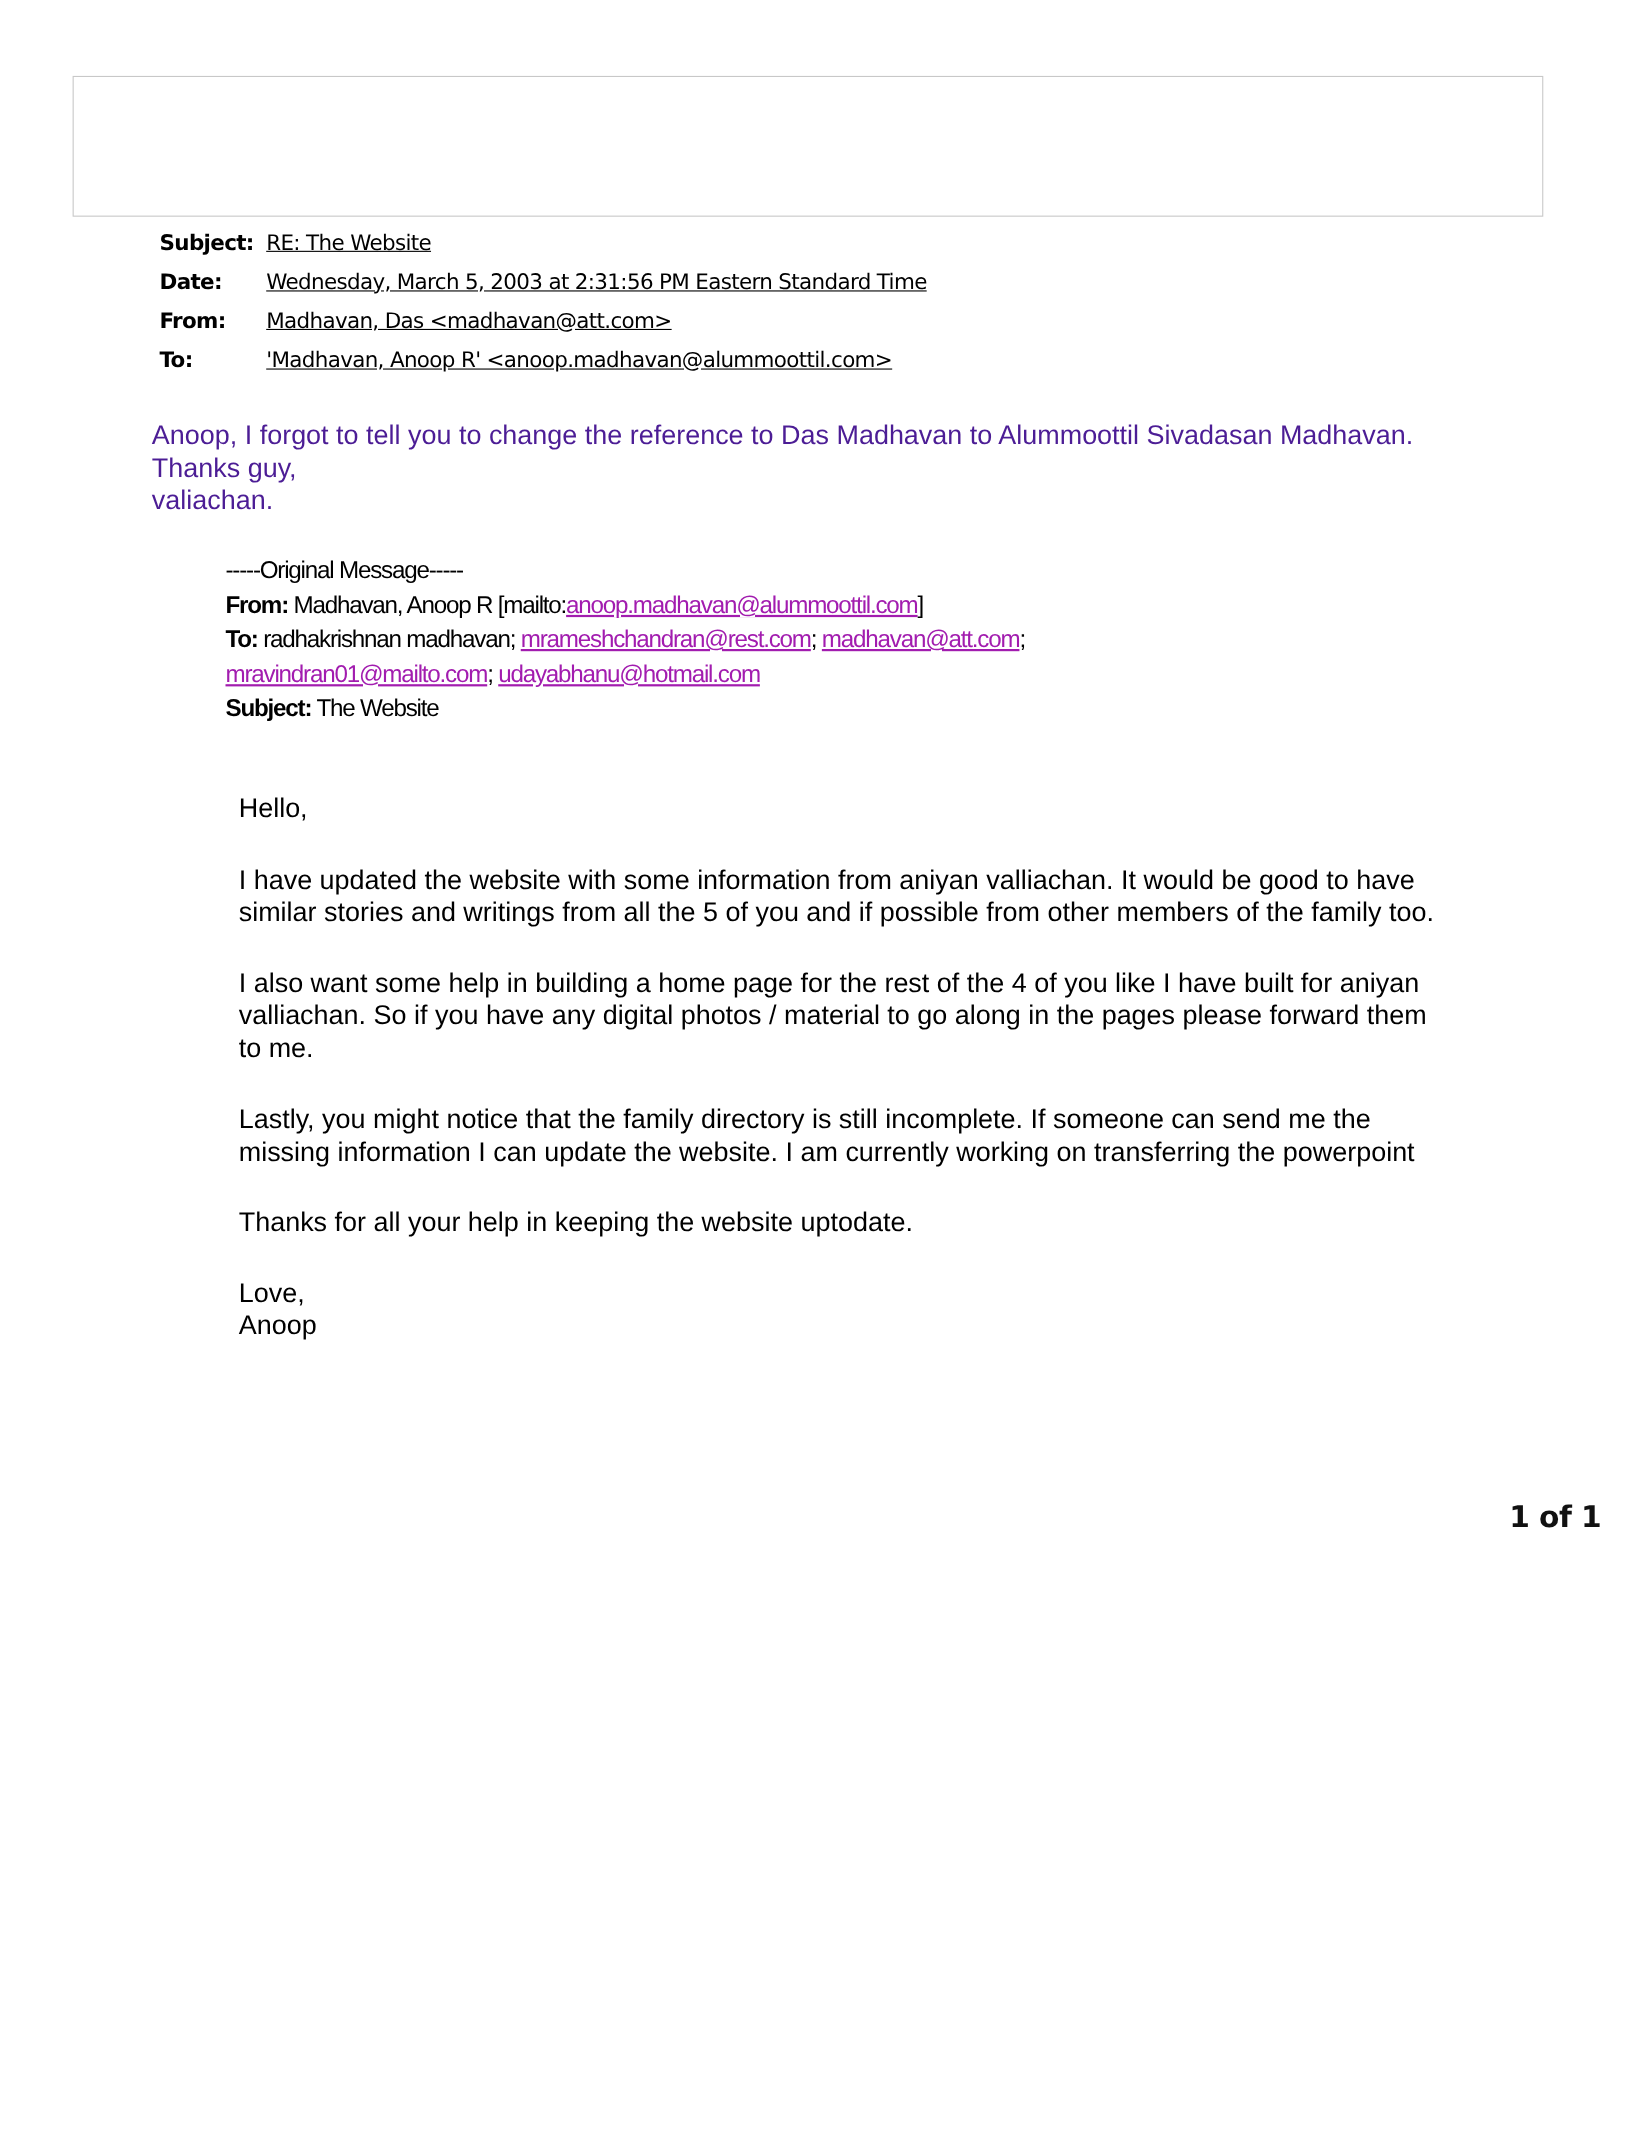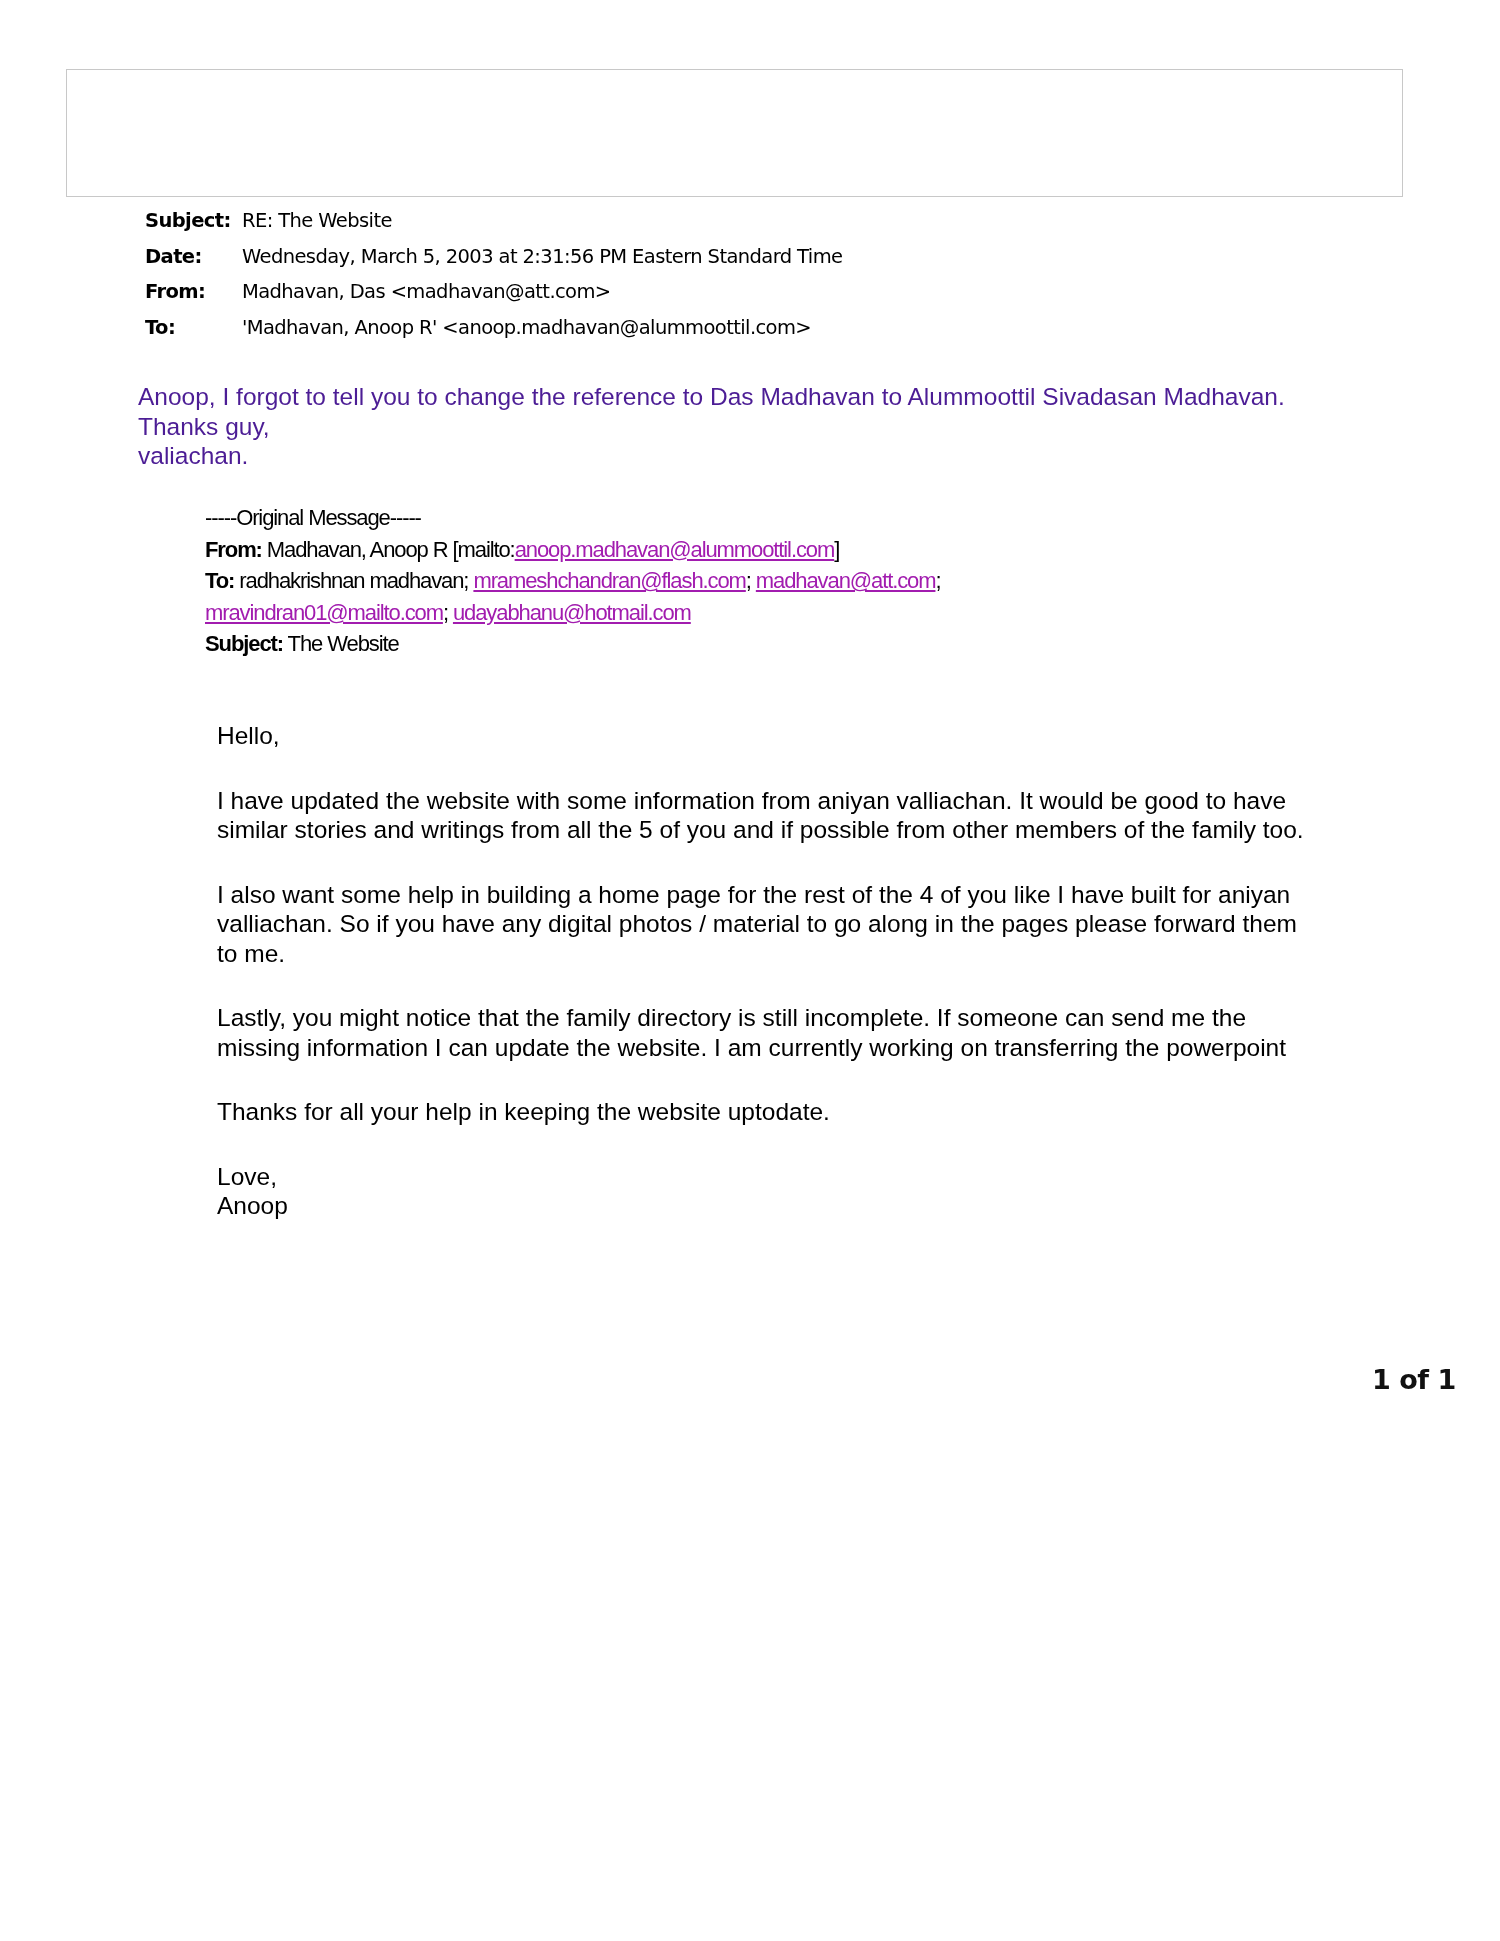--- a/index.html
+++ b/index.html
@@ -36,20 +36,21 @@
       line-height: 30px;
       white-space: nowrap;
     }
     .header-label {
       display: inline-block;
       width: 97px;
       font-weight: bold;
     }
     .header-value {
       display: inline-block;
+      text-decoration: underline;
     }
     .reply {
       position: absolute;
       left: 138px;
       top: 382px;
       font-family: "Liberation Sans", sans-serif;
       font-size: 24.5px;
       line-height: 29.5px;
       color: #4c1d95;
       white-space: nowrap;
@@ -121,21 +122,21 @@
   <div>Thanks guy,</div>
   <div>valiachan.</div>
 </div>
 
 <div class="orig">
   <div>-----Original Message-----</div>
   <div>
     <b>From:</b><span> Madhavan, Anoop R [mailto:</span><a href="#">anoop.madhavan@alummoottil.com</a><span>]</span>
   </div>
   <div>
-    <b>To:</b><span> radhakrishnan madhavan; </span><a href="#">mrameshchandran@flash.com</a><span>; </span><a href="#">madhavan@att.com</a><span>;</span>
+    <b>To:</b><span> radhakrishnan madhavan; </span><a href="#">mrameshchandran@rest.com</a><span>; </span><a href="#">madhavan@att.com</a><span>;</span>
   </div>
   <div>
     <a href="#">mravindran01@mailto.com</a><span>; </span><a href="#">udayabhanu@hotmail.com</a>
   </div>
   <div>
     <b>Subject:</b><span> The Website</span>
   </div>
 </div>
 
 <div class="body">

